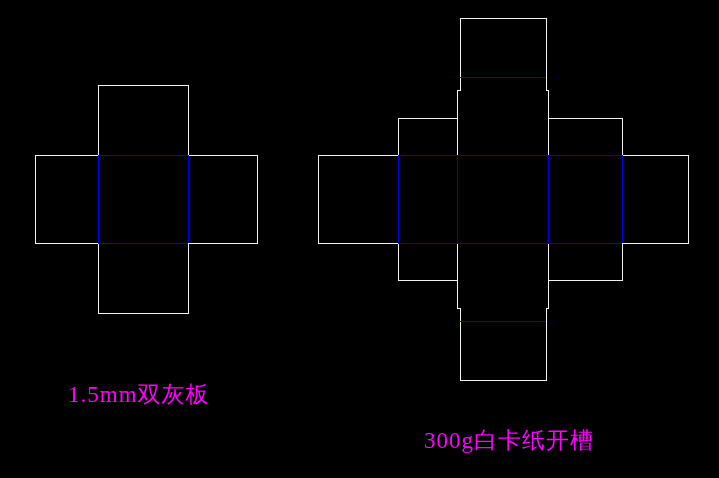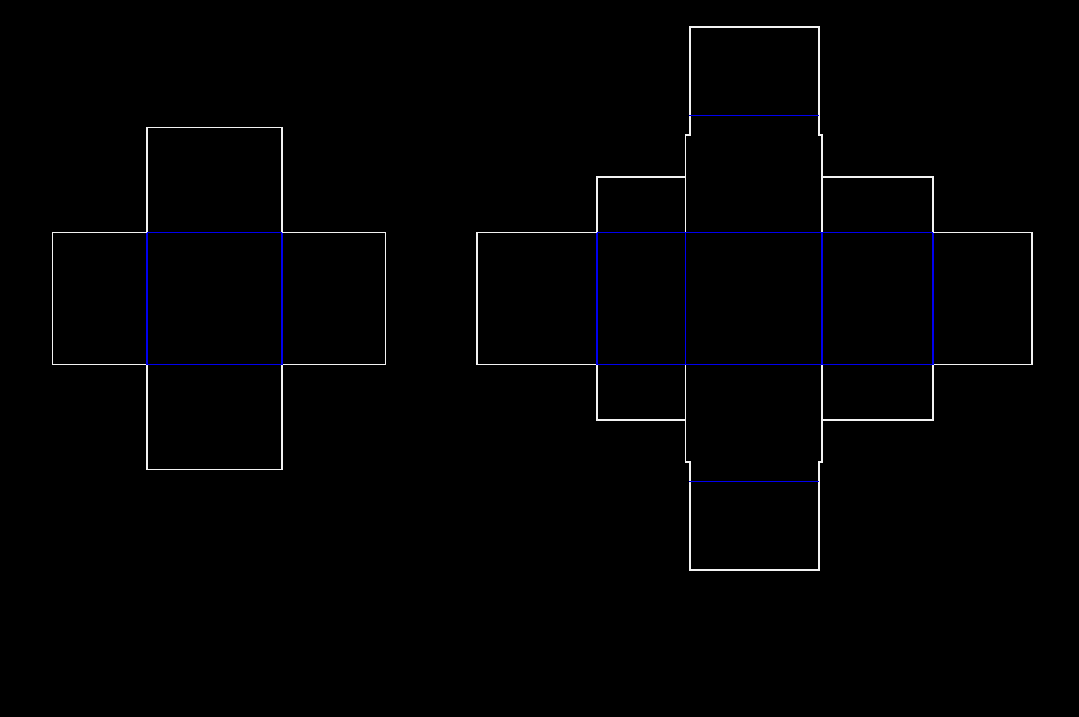--- a/index.html
+++ b/index.html
@@ -51,14 +51,16 @@
       <polyline points="398,155 622,155" fill="none" stroke="#0000ee" stroke-width="1"></polyline>
       <polyline points="398,243 622,243" fill="none" stroke="#0000ee" stroke-width="1"></polyline>
       <polyline points="398,155 398,243" fill="none" stroke="#0000ee" stroke-width="1"></polyline>
       <polyline points="457,155 457,243" fill="none" stroke="#0000ee" stroke-width="1"></polyline>
       <polyline points="548,155 548,243" fill="none" stroke="#0000ee" stroke-width="1"></polyline>
       <polyline points="622,155 622,243" fill="none" stroke="#0000ee" stroke-width="1"></polyline>
       <polyline points="459,77 546,77" fill="none" stroke="#0000ee" stroke-width="1"></polyline>
       <polyline points="459,321 546,321" fill="none" stroke="#0000ee" stroke-width="1"></polyline>
     </svg>
 
+  <div class="label label-left" style="color: rgb(255, 0, 255);">1.5mm双灰板</div>
 
+  <div class="label label-right" style="color: rgb(255, 0, 255);">300g白卡纸开槽</div>
 </div>
 
 </body></html>

